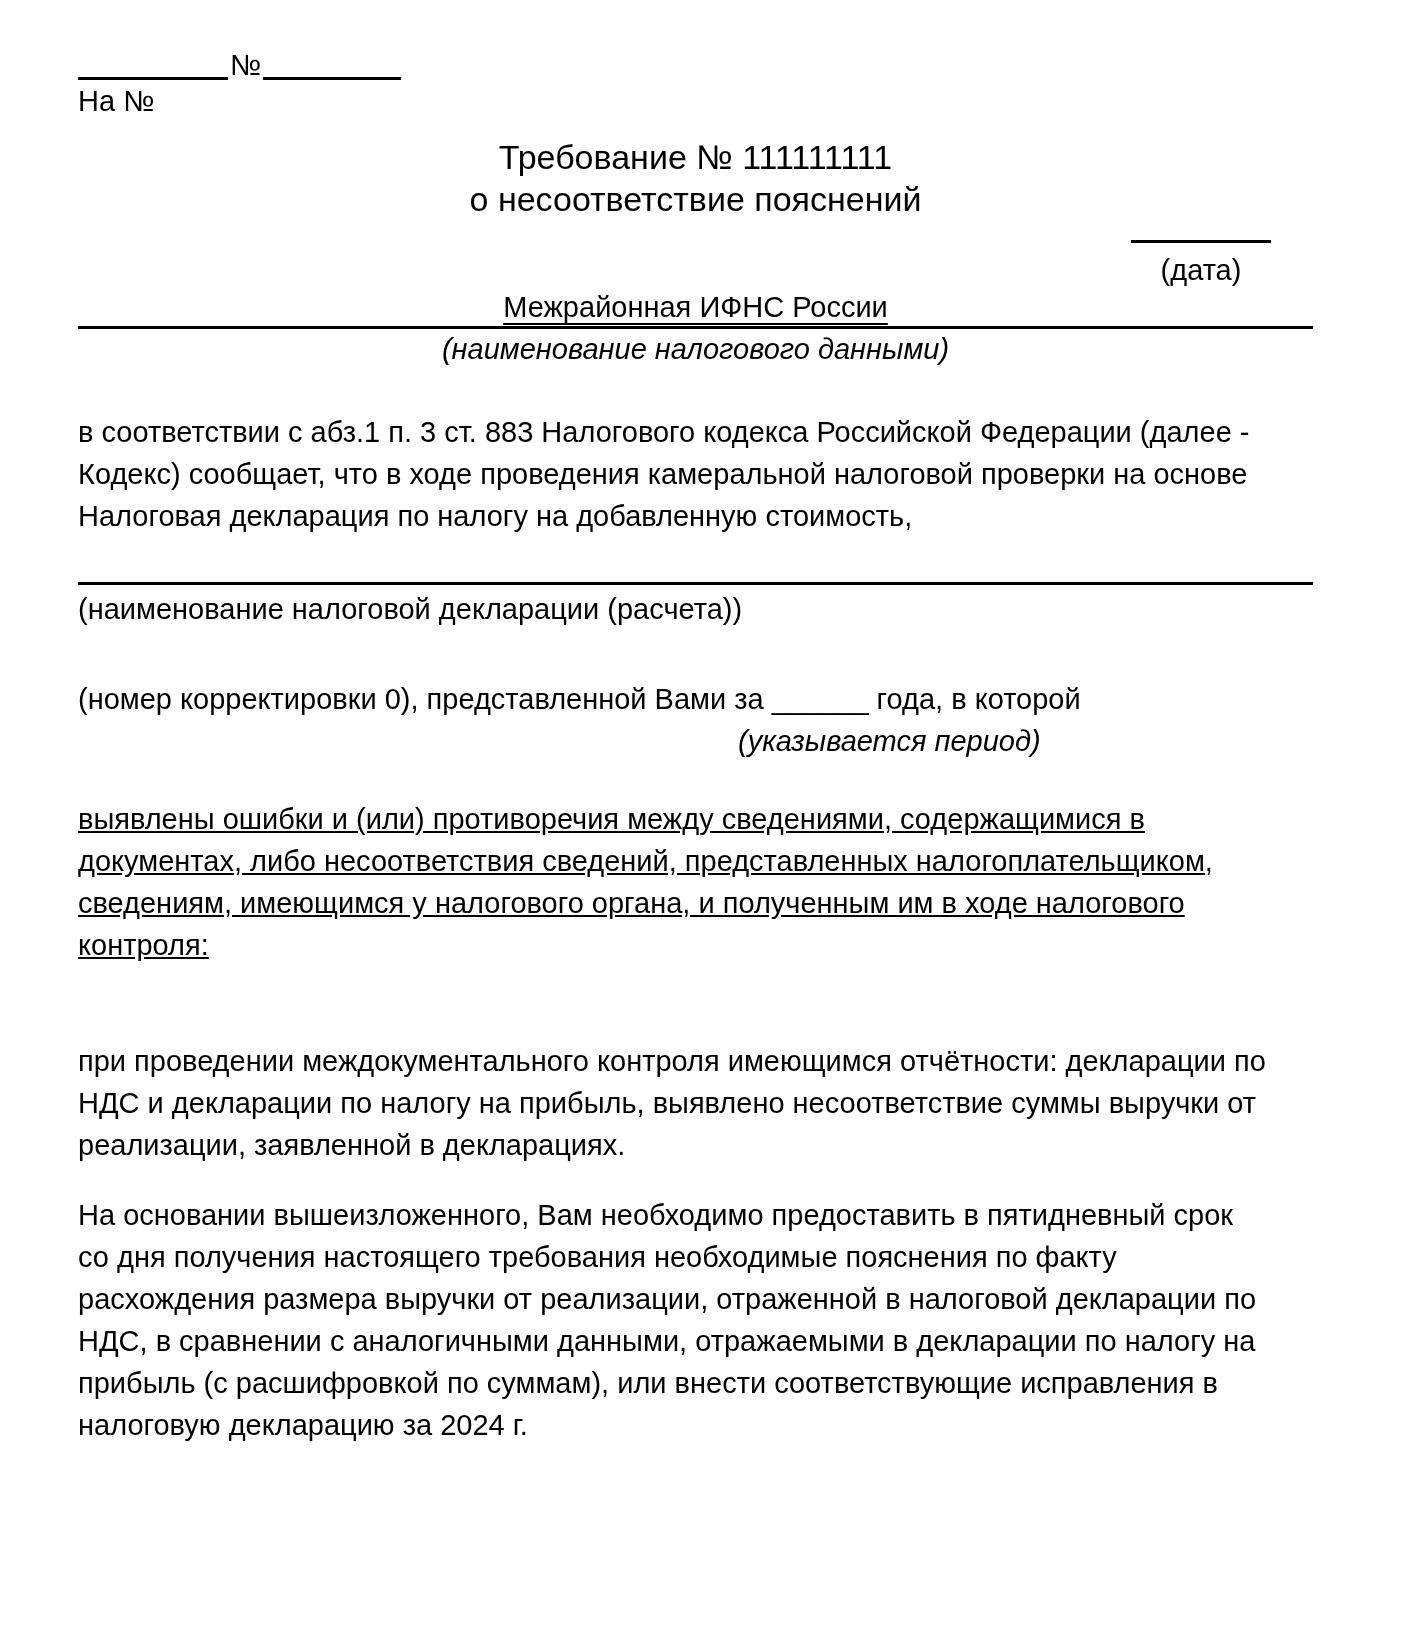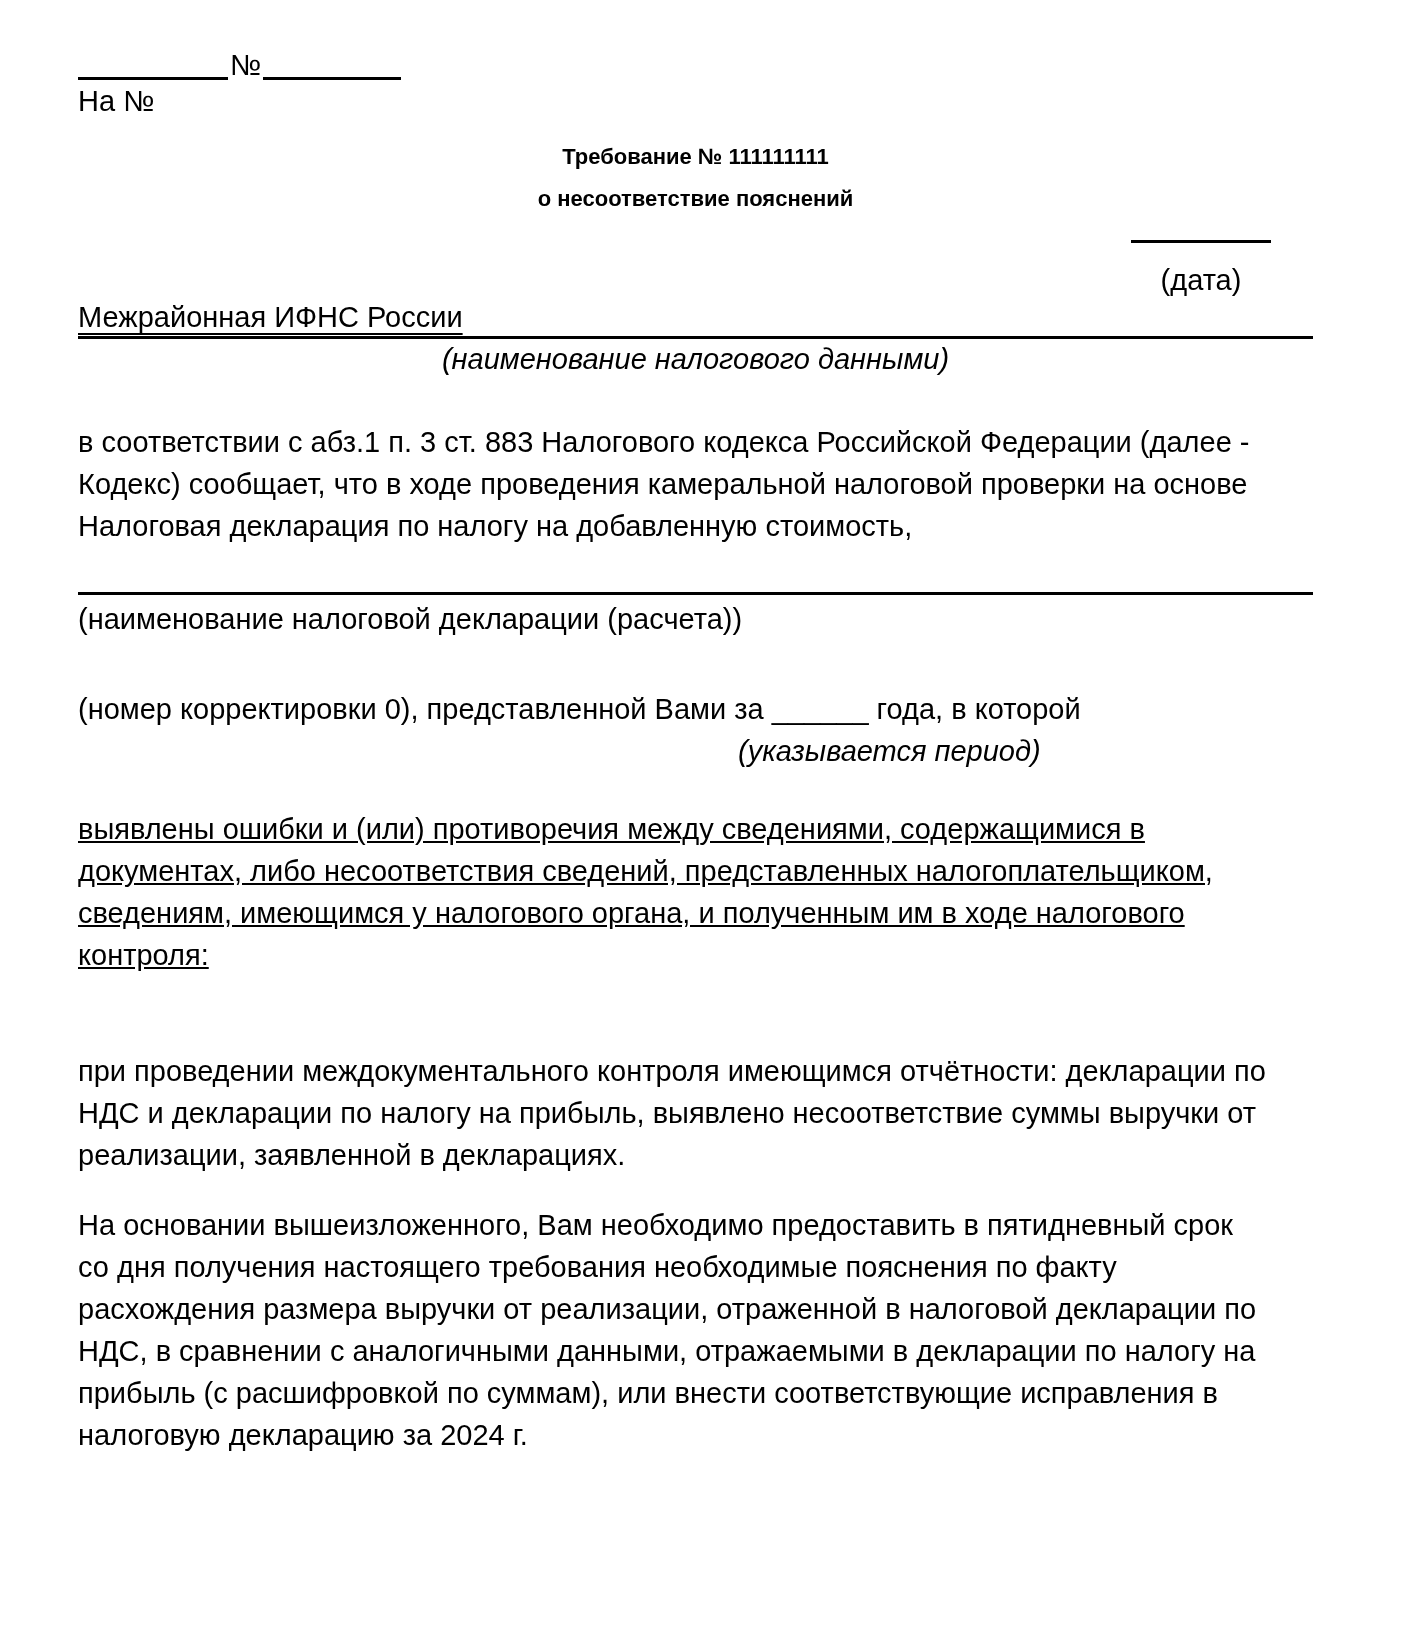--- a/index.html
+++ b/index.html
@@ -40,43 +40,44 @@
     padding: 0 2px;
     line-height: 30px;
   }
   .on-no {
     line-height: 42px;
   }
   
   .title-block {
     margin-top: 14px;
     text-align: center;
-    font-weight: bold;
-    font-size: 22px;
+    font-weight: normal;
+    font-size: 34px;
     line-height: 42px;
   }
   
   .date-block {
     width: 140px;
     margin-left: auto;
     margin-right: 42px;
     margin-top: 20px;
     text-align: center;
   }
   .date-rule {
     border-top: 3px solid #000;
     height: 0;
   }
   .date-caption {
     line-height: 36px;
-    padding-top: 19px;
+    padding-top: 9px;
   }
   
   .authority-line {
     border-bottom: 3px solid #000;
+    text-align: center;
     line-height: 38px;
     margin-top: 0;
   }
   .authority-name {
     text-decoration: underline;
     text-underline-offset: 6px;
   }
   .caption-italic {
     font-style: italic;
     text-align: center;

